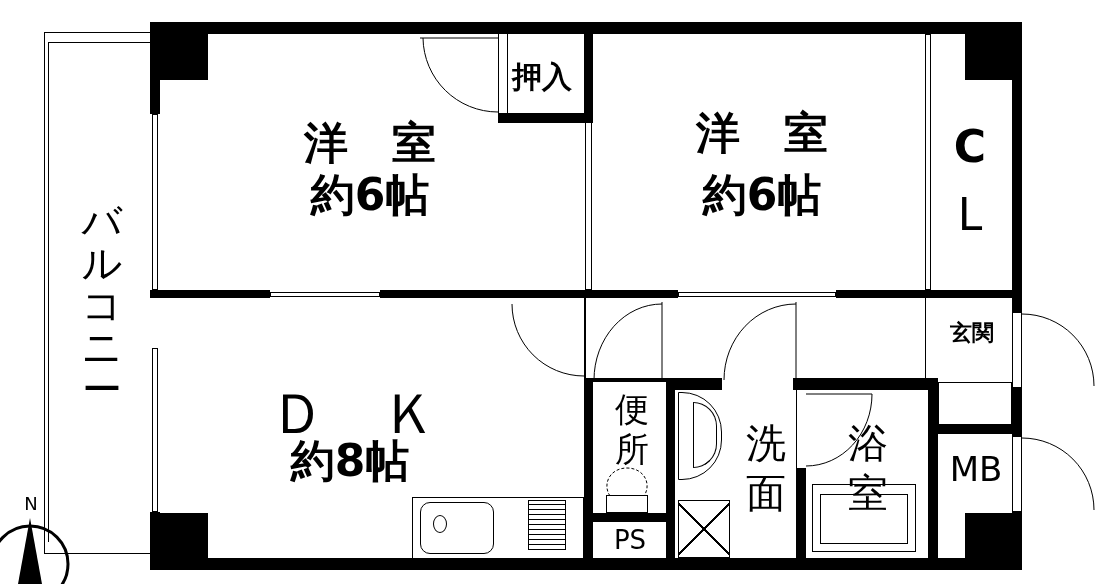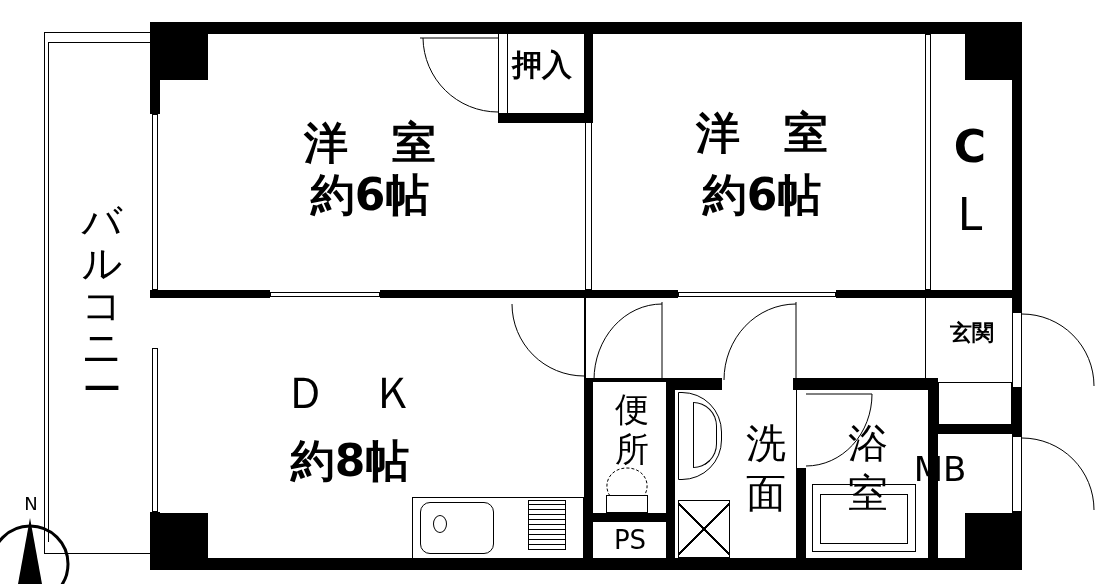--- a/index.html
+++ b/index.html
@@ -37,42 +37,42 @@
 <div class="wall" style="left:380px;top:290px;width:298px;height:8px;"></div>
 <div class="thin" style="left:678px;top:292px;width:158px;height:5px;"></div>
 <div class="wall" style="left:836px;top:290px;width:186px;height:8px;"></div>
 
 <div class="wall" style="left:584px;top:22px;width:9px;height:100px;"></div>
 <div class="thin" style="left:585px;top:122px;width:7px;height:168px;"></div>
 
 <div class="wall" style="left:498px;top:113px;width:95px;height:10px;"></div>
 <div class="line" style="left:498px;top:34px;width:1px;height:80px;"></div>
 <div class="line" style="left:507px;top:34px;width:1px;height:80px;"></div>
-<div class="label" style="left:502px;top:48px;font-size:30px;width:80px;">押入</div>
+<div class="label" style="left:502px;top:60px;font-size:30px;width:80px;">押入</div>
 <svg style="left:420px;top:36px;" width="80" height="80">
   <path d="M0,2 L78,2 M3,2 A75,75 0 0 0 78,76" fill="none" stroke="#000" stroke-width="1"></path>
 </svg>
 
 <div class="thin" style="left:925px;top:34px;width:6px;height:256px;"></div>
 <div class="label" style="left:940px;top:122px;font-size:44px;width:60px;font-weight:bold;">C</div>
 <div class="label" style="left:940px;top:190px;font-size:44px;width:60px;font-weight:normal;">L</div>
 
 <div class="label" style="left:290px;top:118px;font-size:44px;width:160px;">洋　室</div>
 <div class="label" style="left:290px;top:170px;font-size:44px;width:160px;">約6帖</div>
 <div class="label" style="left:682px;top:108px;font-size:44px;width:160px;">洋　室</div>
 <div class="label" style="left:682px;top:170px;font-size:44px;width:160px;">約6帖</div>
 
 <div class="line" style="left:584px;top:298px;width:2px;height:80px;"></div>
 <div class="wall" style="left:584px;top:378px;width:9px;height:192px;"></div>
 
 <svg style="left:510px;top:302px;" width="76" height="76">
   <path d="M2,2 A72,72 0 0 0 74,74" fill="none" stroke="#000" stroke-width="1"></path>
 </svg>
 
-<div class="label" style="left:270px;top:368px;font-size:44px;width:160px;font-weight:normal;">Ｄ　Ｋ</div>
+<div class="label" style="left:270px;top:386px;font-size:56px;width:160px;font-weight:normal;font-family:Liberation Mono, monospace;">Ｄ　Ｋ</div>
 <div class="label" style="left:270px;top:436px;font-size:44px;width:160px;">約8帖</div>
 
 <div class="thin" style="left:412px;top:497px;width:172px;height:62px;"></div>
 <div class="thin" style="left:420px;top:502px;width:74px;height:52px;border-radius:10px;"></div>
 <div class="thin" style="left:433px;top:515px;width:14px;height:18px;border-radius:50%;"></div>
 <div class="thin" style="left:528px;top:500px;width:38px;height:50px;background:repeating-linear-gradient(0deg,#fff 0 4px,#000 4px 5px);"></div>
 
 <svg style="left:592px;top:302px;" width="72" height="78">
   <path d="M70,0 L70,78 M70,2 A68,76 0 0 0 2,78" fill="none" stroke="#000" stroke-width="1"></path>
 </svg>
@@ -111,21 +111,21 @@
 <div class="label" style="left:838px;top:470px;font-size:40px;width:60px;font-weight:normal;">室</div>
 
 <div class="line" style="left:925px;top:298px;width:1px;height:80px;"></div>
 <div class="label" style="left:932px;top:320px;font-size:22px;width:80px;">玄関</div>
 <div class="thin" style="left:1012px;top:312px;width:10px;height:76px;background:#fff;"></div>
 <svg style="left:1022px;top:312px;" width="74" height="76">
   <path d="M0,2 A72,72 0 0 1 72,74" fill="none" stroke="#000" stroke-width="1"></path>
 </svg>
 <div class="thin" style="left:938px;top:382px;width:74px;height:44px;"></div>
 <div class="wall" style="left:938px;top:424px;width:84px;height:10px;"></div>
-<div class="label" style="left:900px;top:450px;font-size:34px;width:80px;font-weight:normal;">MB</div>
+<div class="label" style="left:936px;top:450px;font-size:34px;width:80px;font-weight:normal;">MB</div>
 <div class="thin" style="left:1012px;top:436px;width:10px;height:76px;background:#fff;"></div>
 <svg style="left:1022px;top:436px;" width="74" height="76">
   <path d="M0,2 A72,72 0 0 1 72,74" fill="none" stroke="#000" stroke-width="1"></path>
 </svg>
 
 <div class="label" style="left:16px;top:494px;font-size:18px;width:30px;font-weight:normal;">N</div>
 <svg style="left:-10px;top:514px;" width="90" height="90">
   <circle cx="40" cy="50" r="38" fill="none" stroke="#000" stroke-width="3"></circle>
   <path d="M40,4 L28,70 L52,70 Z" fill="#000"></path>
 </svg>

